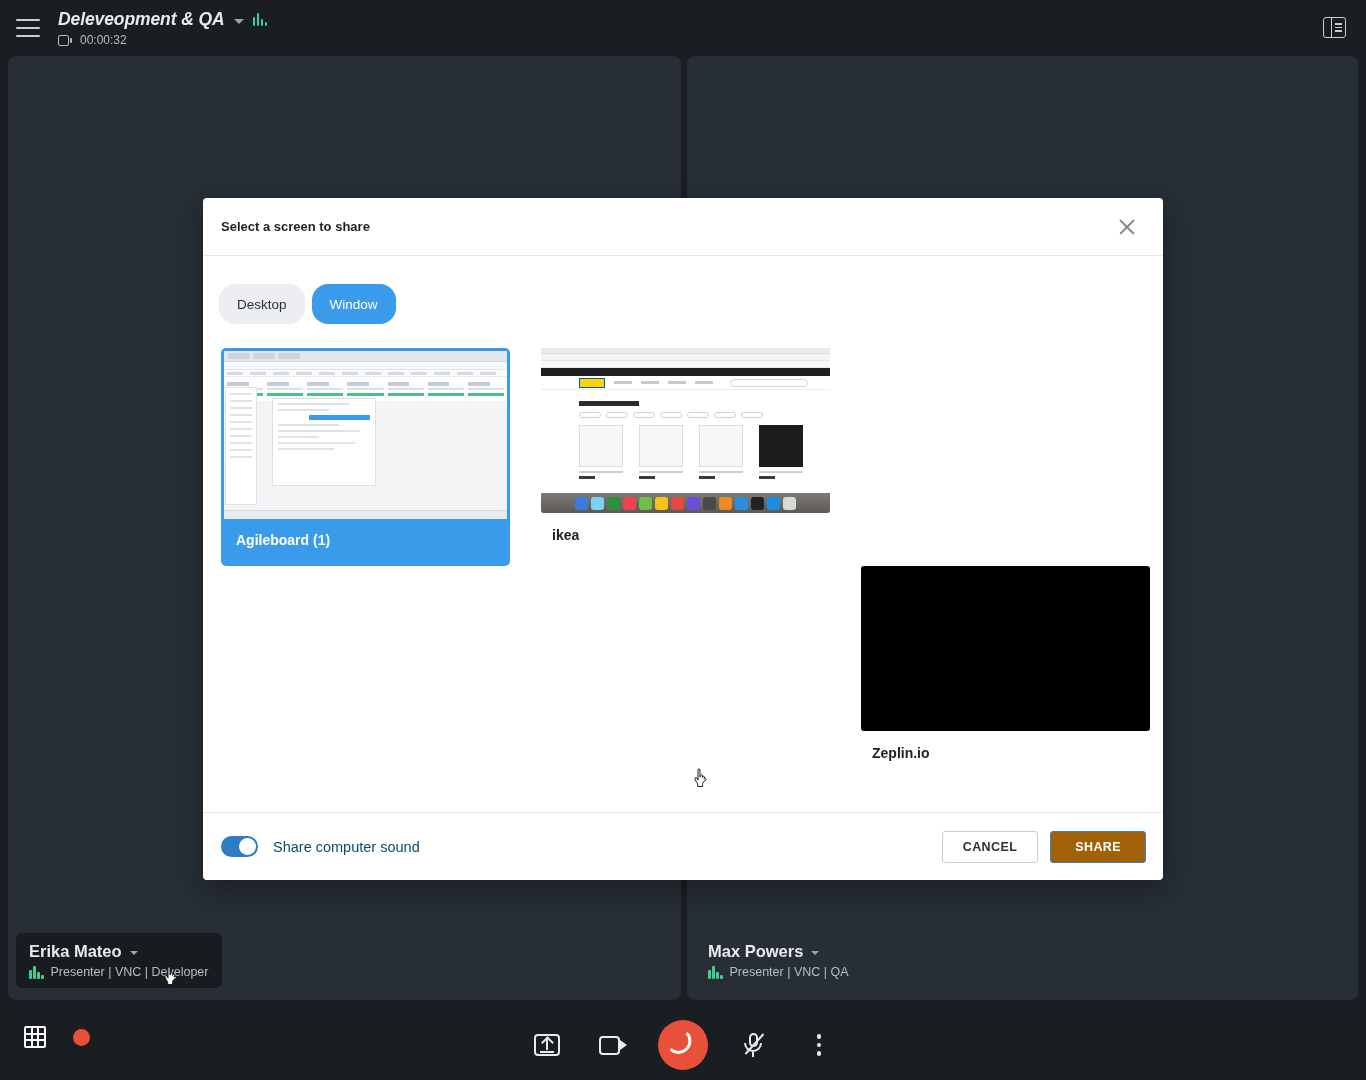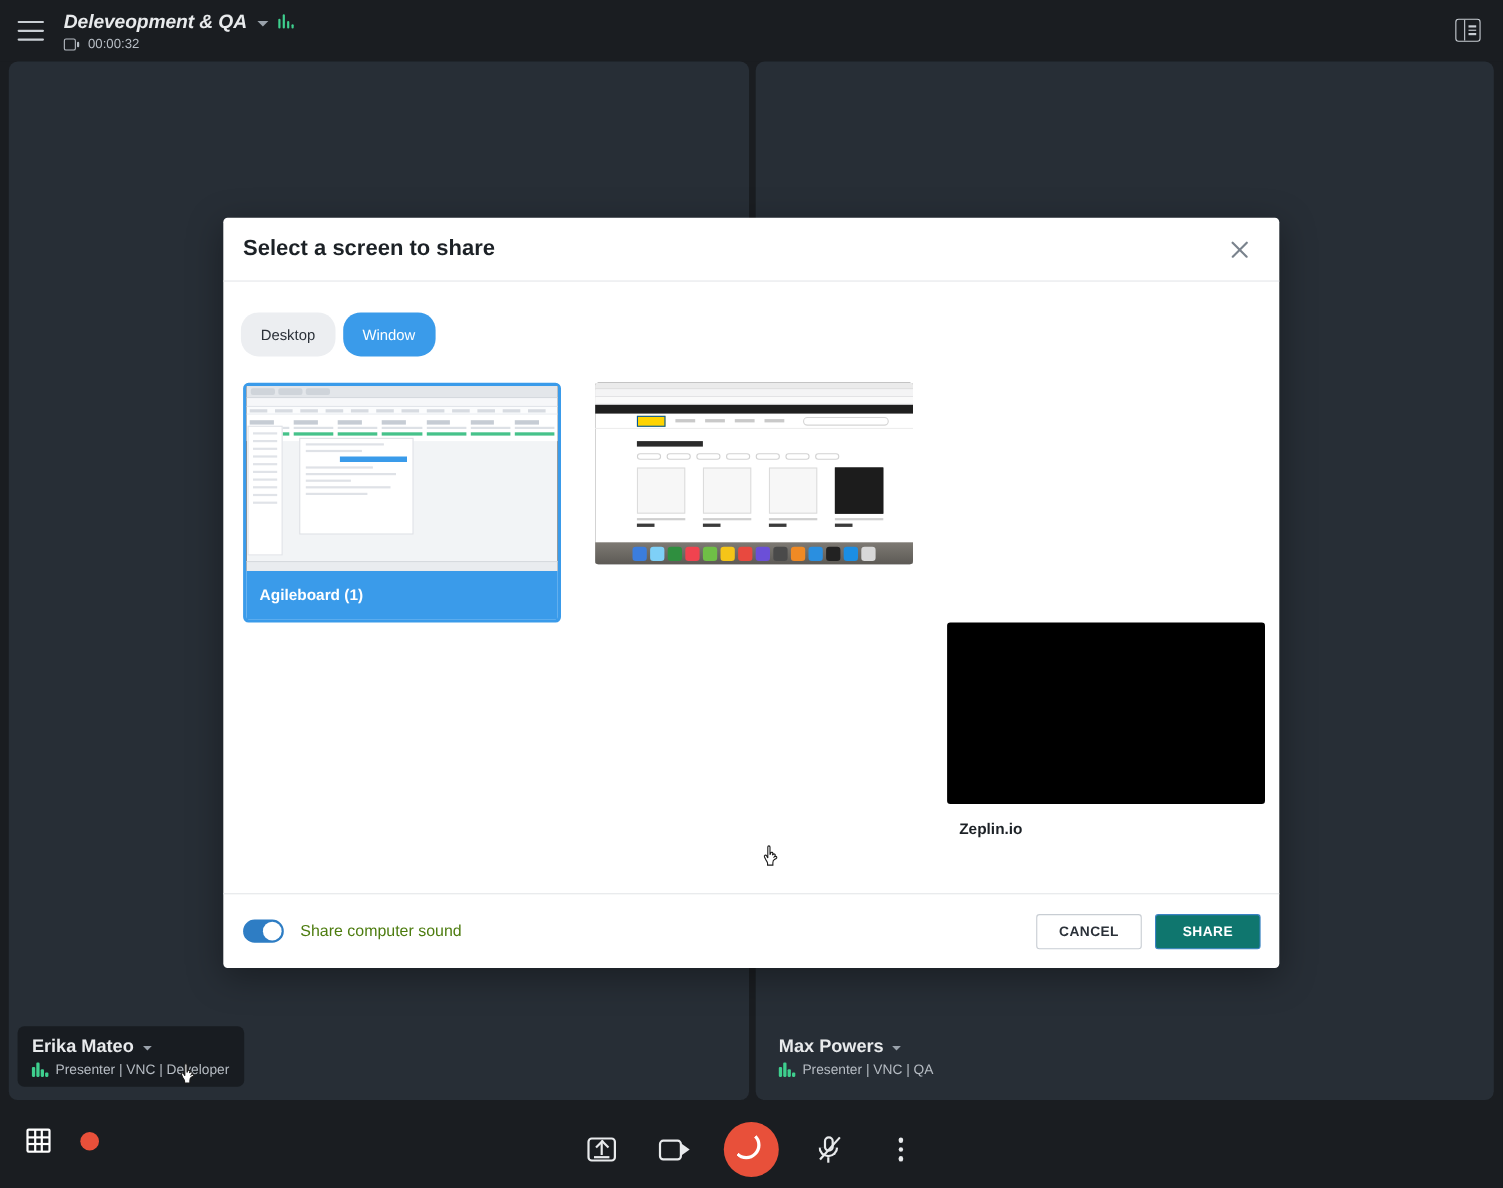--- a/index.html
+++ b/index.html
@@ -164,21 +164,21 @@
     background: #ffffff; border-radius: 4px;
     box-shadow: 0 8px 32px rgba(0,0,0,0.35);
     display: flex; flex-direction: column;
   }
   .modal-header {
     height: 58px; flex: none;
     display: flex; align-items: center; justify-content: space-between;
     padding: 0 22px 0 18px;
     border-bottom: 1px solid #e4e6e9;
   }
-  .modal-title { font-size: 20px; font-weight: bold; color: #1c2126; }
+  .modal-title { font-size: 13px; font-weight: bold; color: #1c2126; }
   .close-x {
     width: 28px; height: 28px; position: relative; cursor: pointer;
   }
   .close-x i {
     position: absolute; left: 4px; top: 13px; width: 20px; height: 1.8px;
     background: #7a838d; border-radius: 1px;
   }
   .close-x i:first-child { transform: rotate(45deg); }
   .close-x i:last-child  { transform: rotate(-45deg); }
 
@@ -281,29 +281,29 @@
   }
   .sound-row { display: flex; align-items: center; gap: 15px; }
   .toggle {
     width: 37px; height: 21px; border-radius: 11px; background: #2e7dc4;
     position: relative; cursor: pointer;
   }
   .toggle .knob {
     position: absolute; right: 2px; top: 2px; width: 17px; height: 17px;
     border-radius: 50%; background: #ffffff;
   }
-  .sound-label { font-size: 14.5px; color: #4d7c0f; }
+  .sound-label { font-size: 14.5px; color: #0c4a6e; }
   .footer-btns { display: flex; align-items: center; gap: 12px; }
   .btn {
     height: 32px; padding: 0 20px; border-radius: 3px;
     display: flex; align-items: center; justify-content: center;
     font-size: 12.5px; font-weight: bold; letter-spacing: 0.4px; cursor: pointer;
   }
   .btn-cancel { background: #ffffff; border: 1px solid #c8cdd3; color: #2b3139; }
-  .btn-share { background: #0f766e; color: #ffffff; border: 1px solid #3a82c4; padding: 0 24px; }
+  .btn-share { background: #a16207; color: #ffffff; border: 1px solid #3a82c4; padding: 0 24px; }
 
   
   .cursor { position: absolute; width: 18px; height: 22px; pointer-events: none; }
 </style>
 </head>
 <body>
 
 <div class="topbar">
   <div class="hamburger">
     <span></span>
@@ -592,20 +592,21 @@
                   <i style="background:#6b4fd8"></i>
                   <i style="background:#4a4a4a"></i>
                 <i style="background:#f08a24"></i>
                   <i style="background:#2a8fe0"></i>
                   <i style="background:#222222"></i>
                 <i style="background:#1b8ee3"></i>
                   <i style="background:#d8d8d8"></i>
               </div>
             </div>
           </div>
+          <div class="caption">ikea</div>
         </div>
 
 
         <div class="thumb" style="grid-column:3;grid-row:2;">
           <div class="preview"></div>
           <div class="caption">Zeplin.io</div>
         </div>
 
       </div>
     </div>

